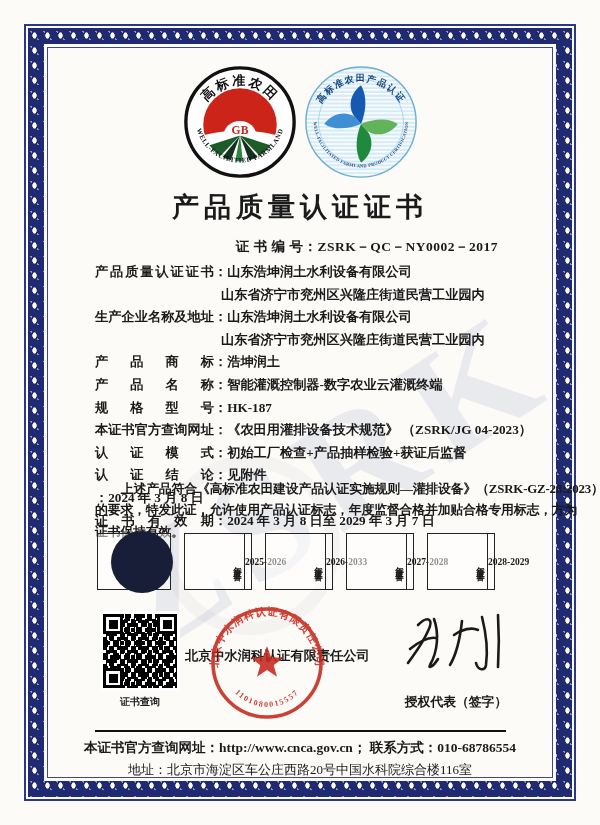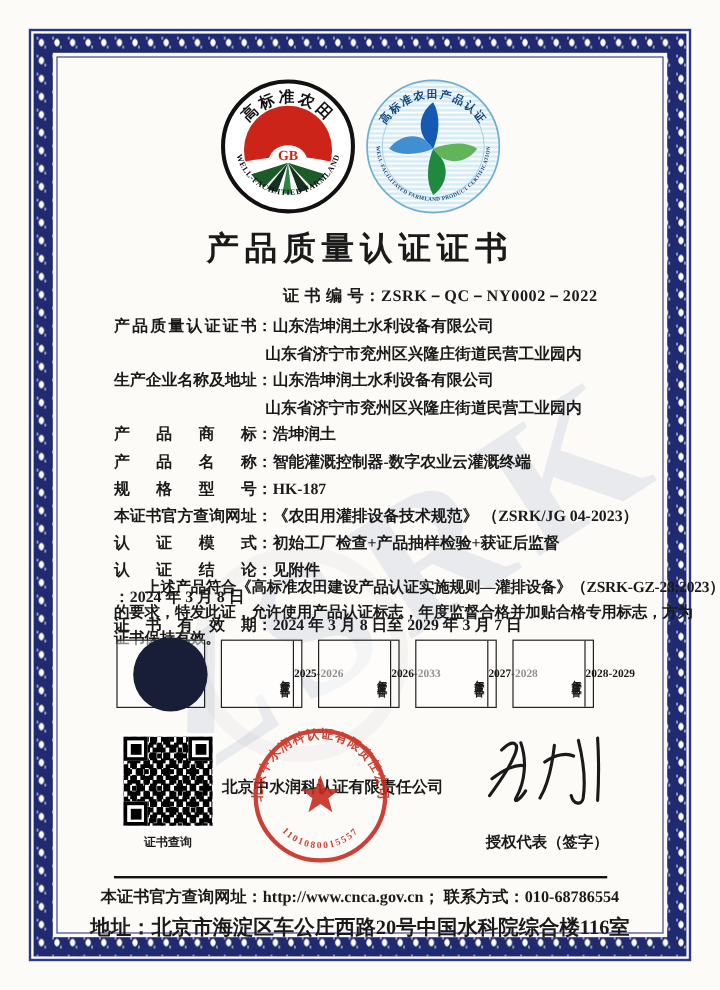--- a/index.html
+++ b/index.html
@@ -82,21 +82,21 @@
   .stamp { position:absolute; left:209px; top:605px; width:116px; height:116px; opacity:.88; z-index:3; }
   .signature { position:absolute; left:398px; top:607px; width:116px; height:72px; z-index:2; }
   .sign-label { position:absolute; left:396px; top:694px; width:120px; text-align:center;
     font-size:12.8px; font-weight:600; z-index:2; white-space:nowrap; }
 
   
   .separator { position:absolute; left:95px; right:94px; top:730px; border-top:2px solid #111; z-index:2; }
   .footer1 { position:absolute; top:739px; left:0; width:100%; text-align:center;
     font-size:13.5px; font-weight:bold; z-index:2; white-space:nowrap; }
   .footer2 { position:absolute; top:761px; left:0; width:100%; text-align:center;
-    font-size:17px; font-weight:bold; z-index:2; white-space:nowrap; }
+    font-size:13px; font-weight:normal; z-index:2; white-space:nowrap; }
 </style>
 </head>
 <body>
 
 <div class="page">
 
   <div class="f-outer"></div>
   <div class="f-band"></div>
   <div class="f-hole"></div>
   <div class="f-inner"></div>
@@ -153,21 +153,21 @@
       <text font-size="9.5" font-weight="bold" fill="#14467c" letter-spacing="1.5">
         <textPath href="#rt" startOffset="50%" text-anchor="middle">高标准农田产品认证</textPath>
       </text>
       <text font-size="4.6" font-weight="bold" fill="#14467c" letter-spacing=".3">
         <textPath href="#rb" startOffset="50%" text-anchor="middle">WELL-FACILITATED FARMLAND PRODUCT CERTIFICATION</textPath>
       </text>
     </svg>
   </div>
 
   <div class="title">产品质量认证证书</div>
-  <div class="certno">证 书 编 号：ZSRK－QC－NY0002－2022</div>
+  <div class="certno">证 书 编 号：ZSRK－QC－NY0002－2017</div>
 
   <div class="fields">
     <div class="frow">
       <span class="flabel">产品质量认证证书</span>
         <span class="fcolon">：</span>
         <span class="fvalue">山东浩坤润土水利设备有限公司</span>
     </div>
     <div class="fcont">山东省济宁市兖州区兴隆庄街道民营工业园内</div>
     <div class="frow">
       <span class="flabel">生产企业名称及地址</span>

